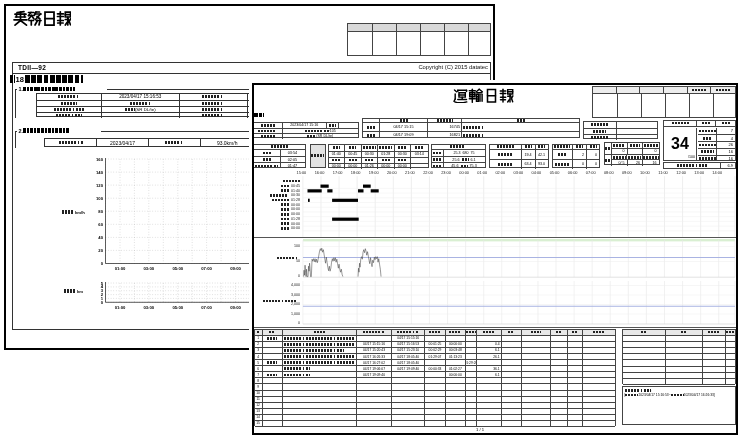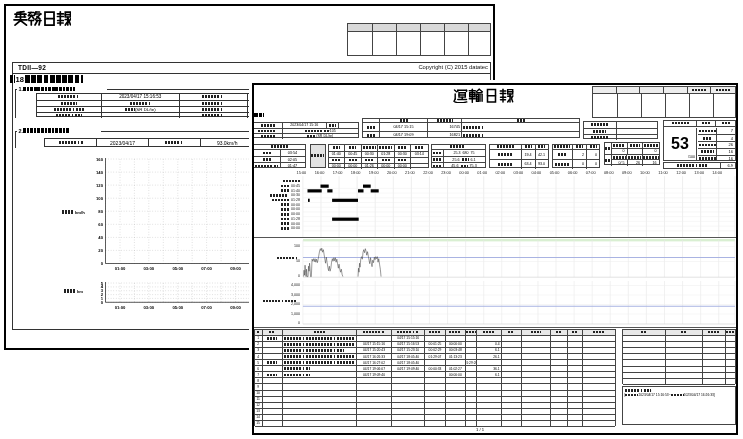--- a/index.html
+++ b/index.html
@@ -448,21 +448,21 @@
           <span class="j" style="width:17.0px;height:2.8px;background:repeating-linear-gradient(90deg,#222 0 1.9px,rgba(0,0,0,0) 1.9px 3.1px)"></span>
         </div>
         <div class="c" style="width:19.0px;border-right:1px solid #444">
           <span class="j" style="width:8.0px;height:2.8px;background:repeating-linear-gradient(90deg,#222 0 1.9px,rgba(0,0,0,0) 1.9px 3.1px)"></span>
         </div>
         <div class="c" style="flex:1">
           <span class="j" style="width:8.0px;height:2.8px;background:repeating-linear-gradient(90deg,#222 0 1.9px,rgba(0,0,0,0) 1.9px 3.1px)"></span>
         </div>
       </div>
 <div style="position:absolute;left:0;top:7.0px;width:33.0px;bottom:0;border-right:1px solid #444">
-        <div class="c" style="width:100%;height:100%;font-size:16px;font-weight:bold">53</div>
+        <div class="c" style="width:100%;height:100%;font-size:16px;font-weight:bold">34</div>
         <div style="position:absolute;right:1px;bottom:1px;font-size:3.6px">/100</div>
       </div>
 <div style="position:absolute;left:34.0px;top:7.00px;right:0;height:6.80px;display:flex">
         <div class="c" style="width:19.0px;border-right:1px solid #444">
           <span class="j" style="width:17.0px;height:2.8px;background:repeating-linear-gradient(90deg,#222 0 1.9px,rgba(0,0,0,0) 1.9px 3.1px)"></span>
         </div>
         <div class="r" style="flex:1;font-size:4px;padding-right:2px">7</div>
       </div>
 <div style="position:absolute;left:34.0px;top:13.80px;right:0;height:6.80px;border-top:1px solid #444;display:flex">
         <div class="c" style="width:19.0px;border-right:1px solid #444">

